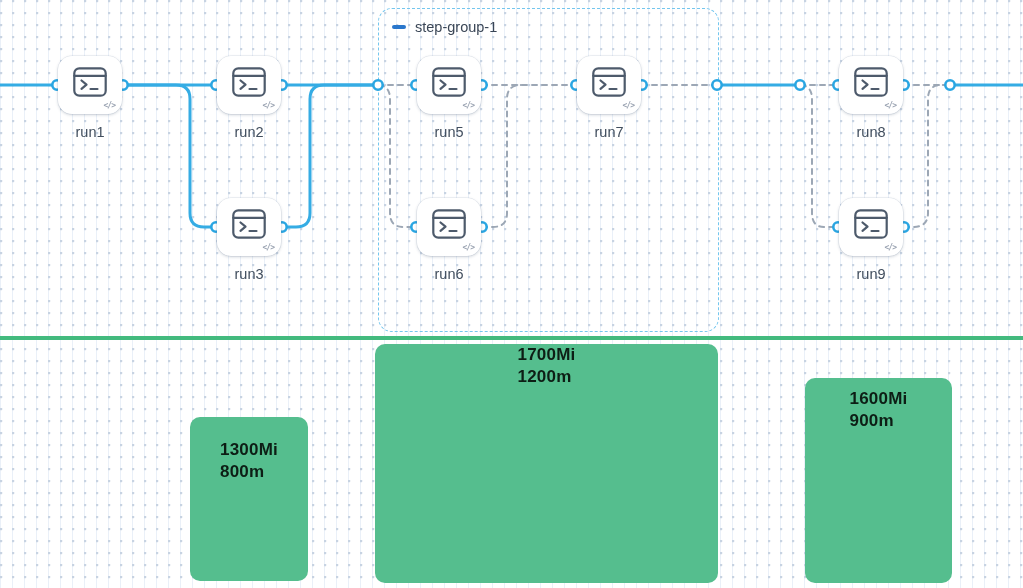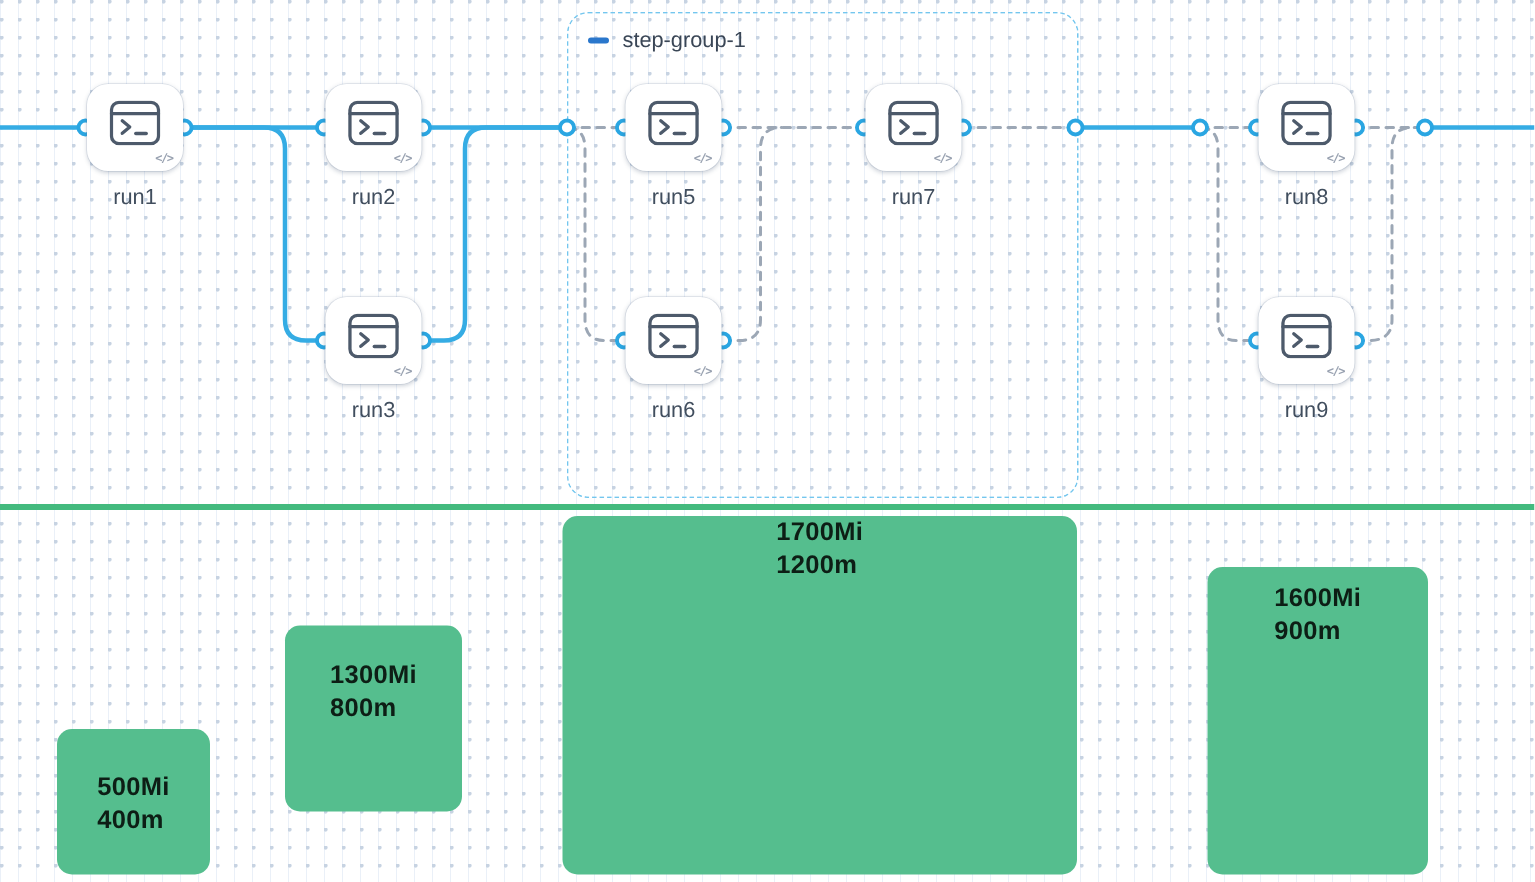--- a/index.html
+++ b/index.html
@@ -220,25 +220,21 @@
             <path d="M17.5 22 h7"></path>
         </g>
       </svg>
       <span class="code-badge" data-interactable="false">&lt;/&gt;</span>
     </div>
     <div class="nlabel" data-interactable="false">run9</div>
   </div>
 
   <div class="divider" data-interactable="false"></div>
 
-  <div class="bar" style="left:38px;top:486px;width:102px;height:97px;padding-top:28px;" data-interactable="false">
-    <span class="bar-text" data-interactable="false">500Mi
-400m</span>
-  </div>
-  <div class="bar" style="left:190px;top:417px;width:118px;height:124px;padding-top:22px;" data-interactable="false">
+  <div class="bar" style="left:190px;top:417px;width:118px;height:164px;padding-top:22px;" data-interactable="false">
     <span class="bar-text" data-interactable="false">1300Mi
 800m</span>
   </div>
   <div class="bar" style="left:375px;top:344px;width:343px;height:239px;" data-interactable="false">
     <span class="bar-text" data-interactable="false">1700Mi
 1200m</span>
   </div>
   <div class="bar" style="left:805px;top:378px;width:147px;height:205px;padding-top:10px;" data-interactable="false">
     <span class="bar-text" data-interactable="false">1600Mi
 900m</span>

